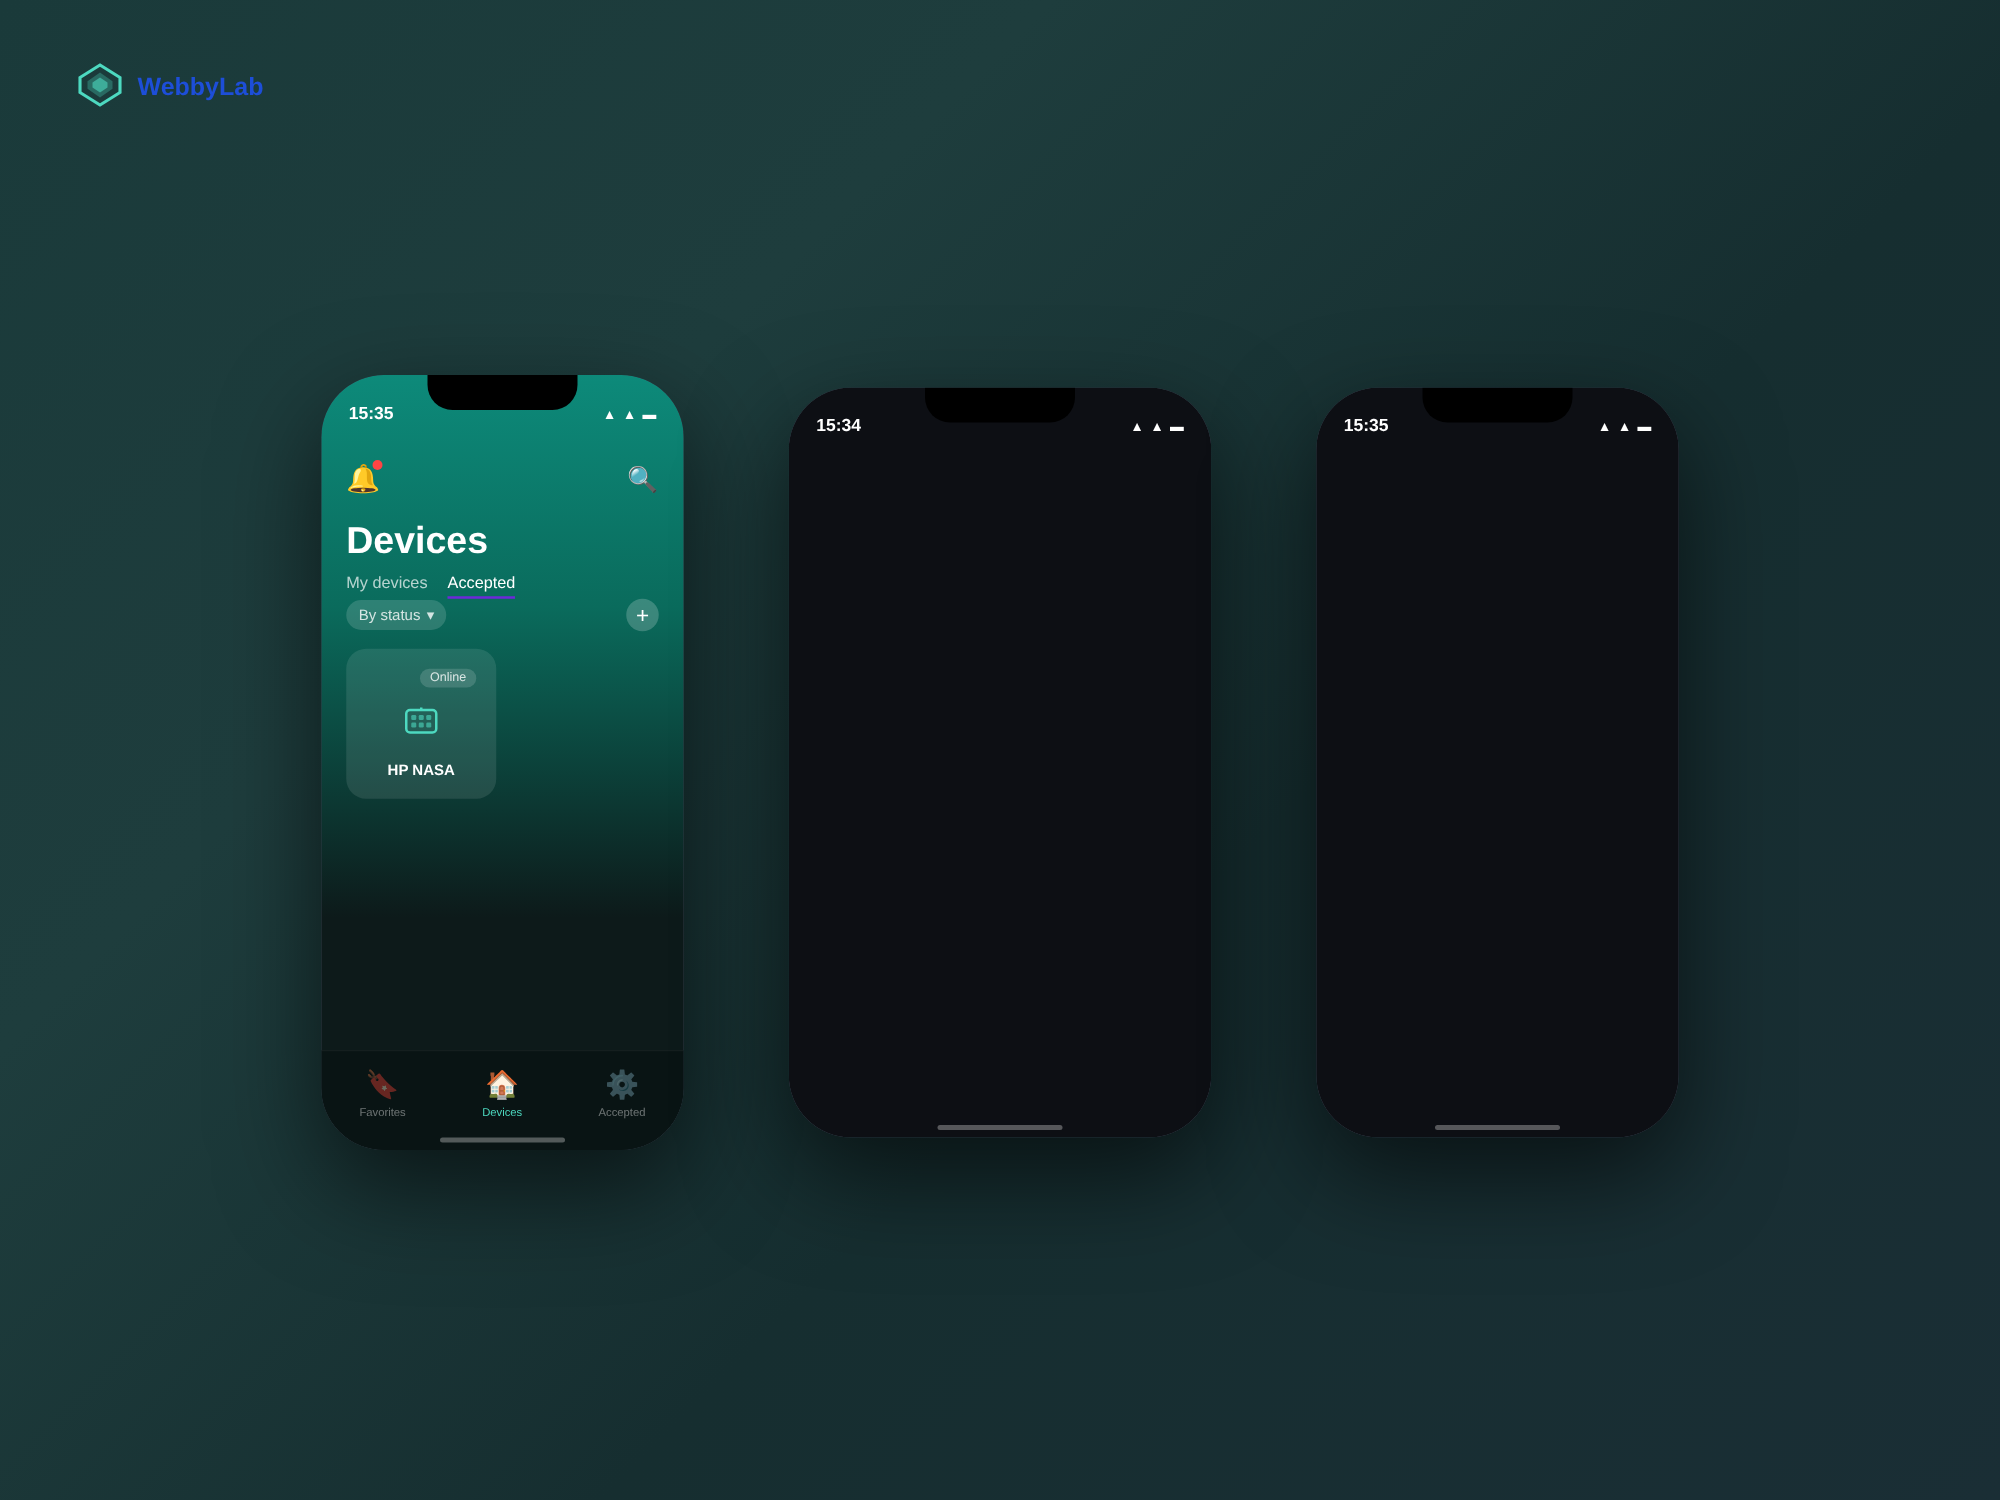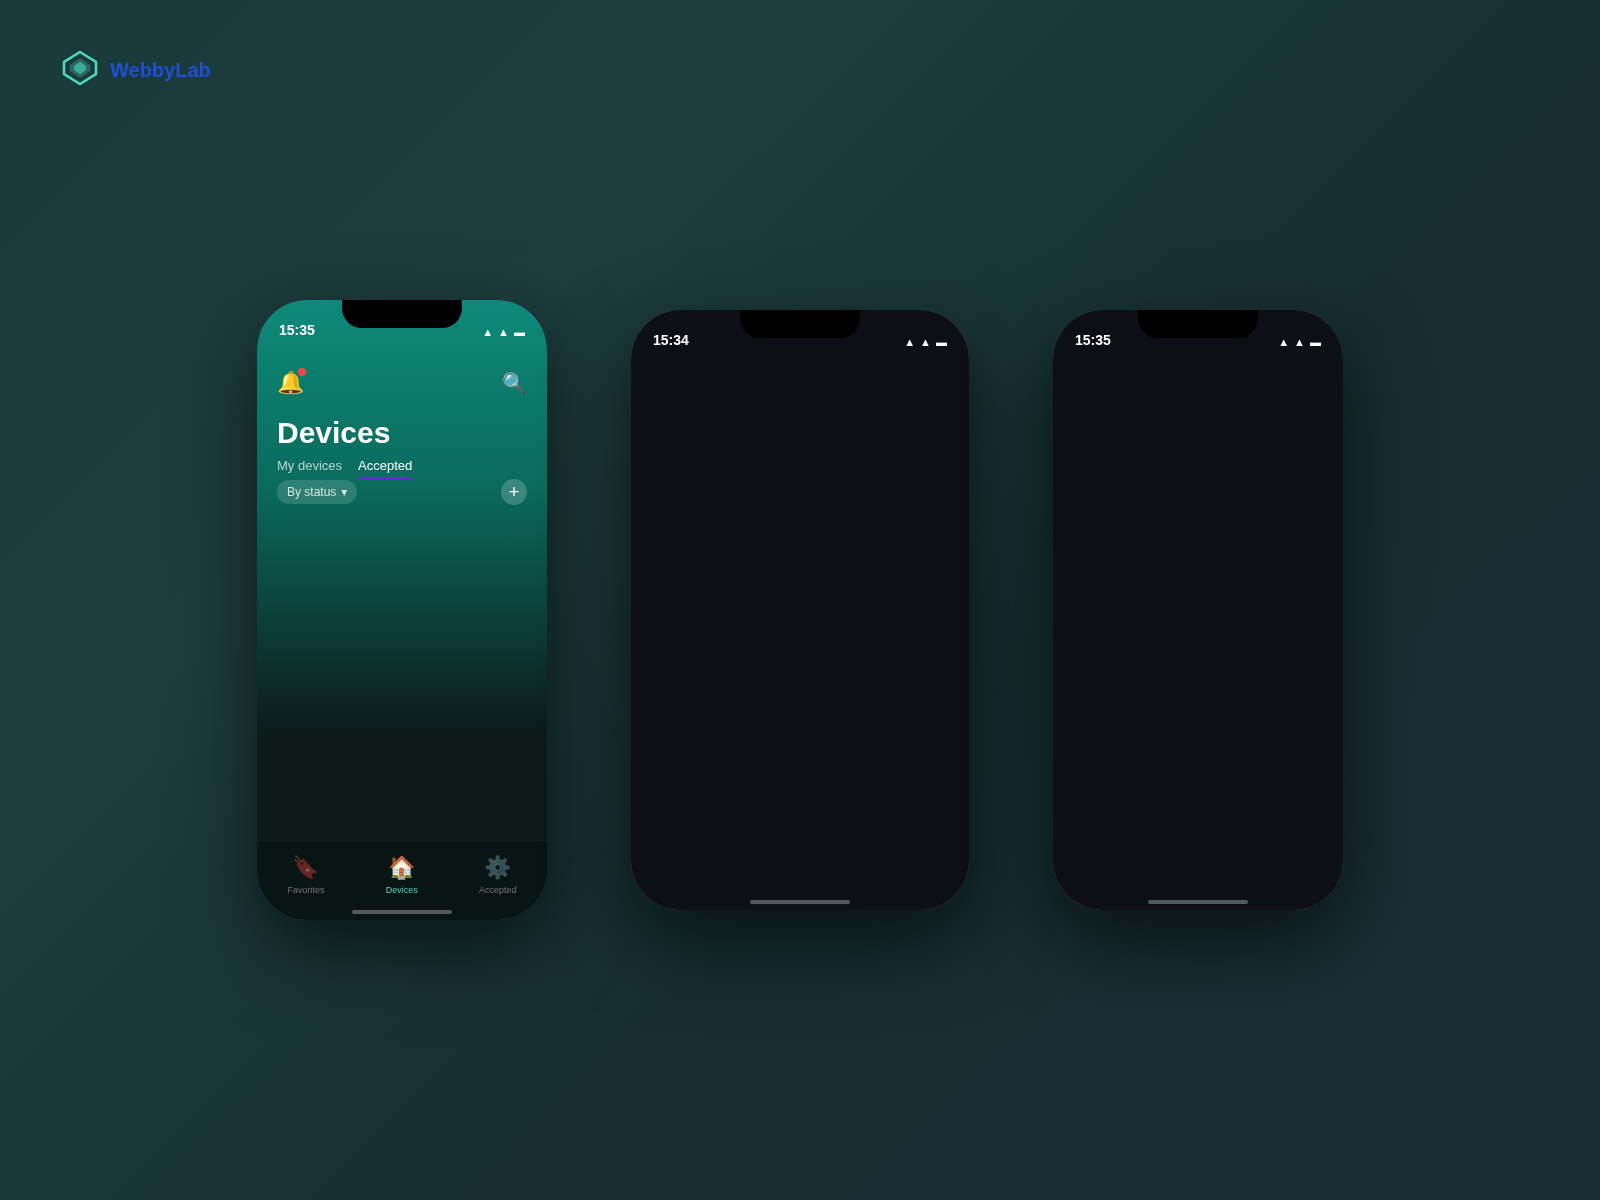--- a/index.html
+++ b/index.html
@@ -296,20 +296,36 @@
         </div>
 
         <div class="p1-filter">
           <div class="p1-filter-btn">
             <span>By status</span>
             <span>▾</span>
           </div>
           <div class="p1-add">+</div>
         </div>
 
+        <div class="p1-device-card">
+          <div class="p1-online-badge">Online</div>
+          <div class="p1-device-icon">
+            <svg width="36" height="36" viewBox="0 0 36 36" fill="none">
+              <rect x="6" y="10" width="24" height="18" rx="3" stroke="#4dd9c0" stroke-width="2" fill="none"></rect>
+              <rect x="10" y="14" width="4" height="4" rx="1" fill="#4dd9c0" opacity="0.6"></rect>
+              <rect x="16" y="14" width="4" height="4" rx="1" fill="#4dd9c0" opacity="0.6"></rect>
+              <rect x="22" y="14" width="4" height="4" rx="1" fill="#4dd9c0" opacity="0.6"></rect>
+              <rect x="10" y="20" width="4" height="4" rx="1" fill="#4dd9c0" opacity="0.6"></rect>
+              <rect x="16" y="20" width="4" height="4" rx="1" fill="#4dd9c0" opacity="0.6"></rect>
+              <rect x="22" y="20" width="4" height="4" rx="1" fill="#4dd9c0" opacity="0.6"></rect>
+              <line x1="18" y1="8" x2="18" y2="10" stroke="#4dd9c0" stroke-width="2"></line>
+            </svg>
+          </div>
+          <div class="p1-device-name">HP NASA</div>
+        </div>
       </div>
 
       <div class="bottom-nav">
         <div class="nav-item">
           <span class="nav-icon">🔖</span>
           <span class="nav-label">Favorites</span>
         </div>
         <div class="nav-item active">
           <span class="nav-icon">🏠</span>
           <span class="nav-label">Devices</span>

